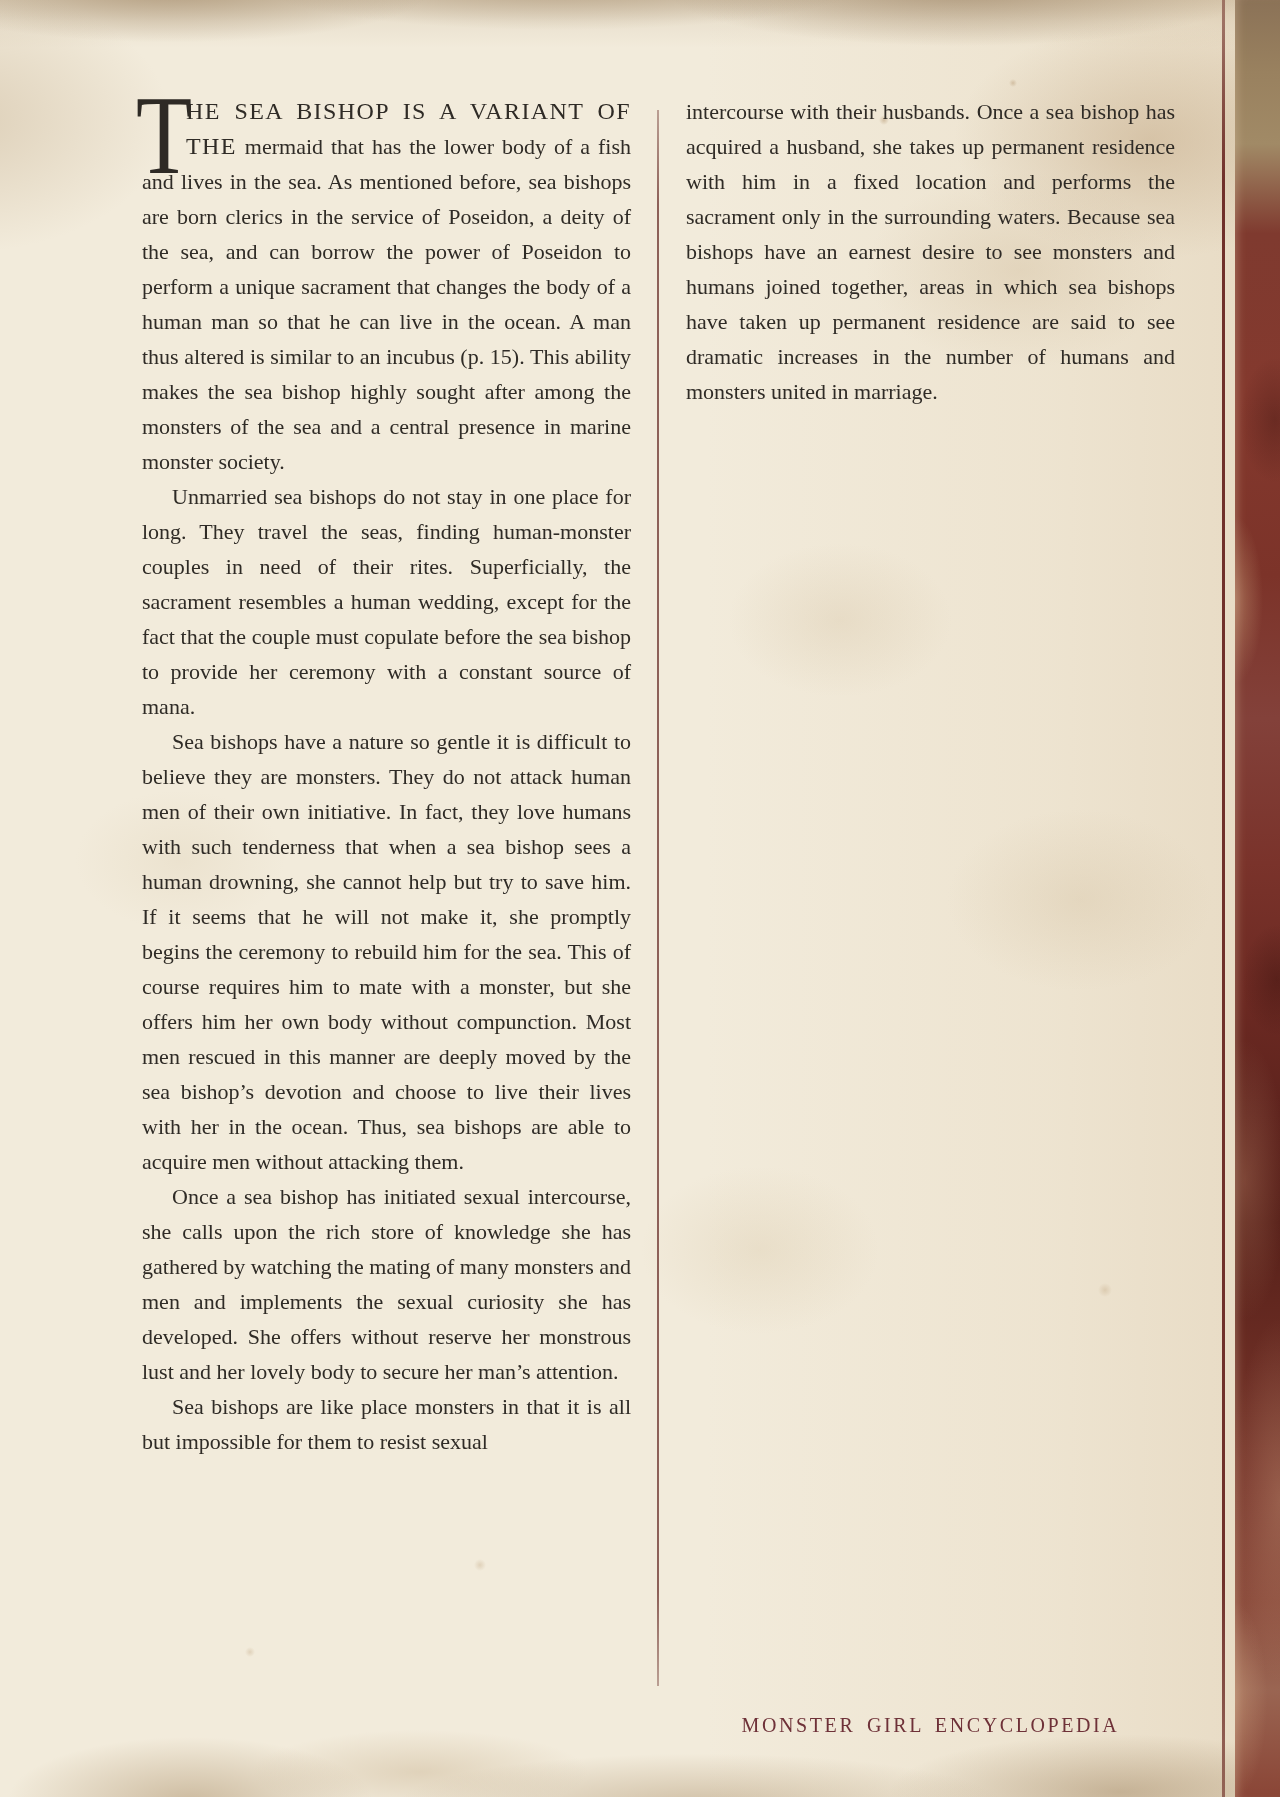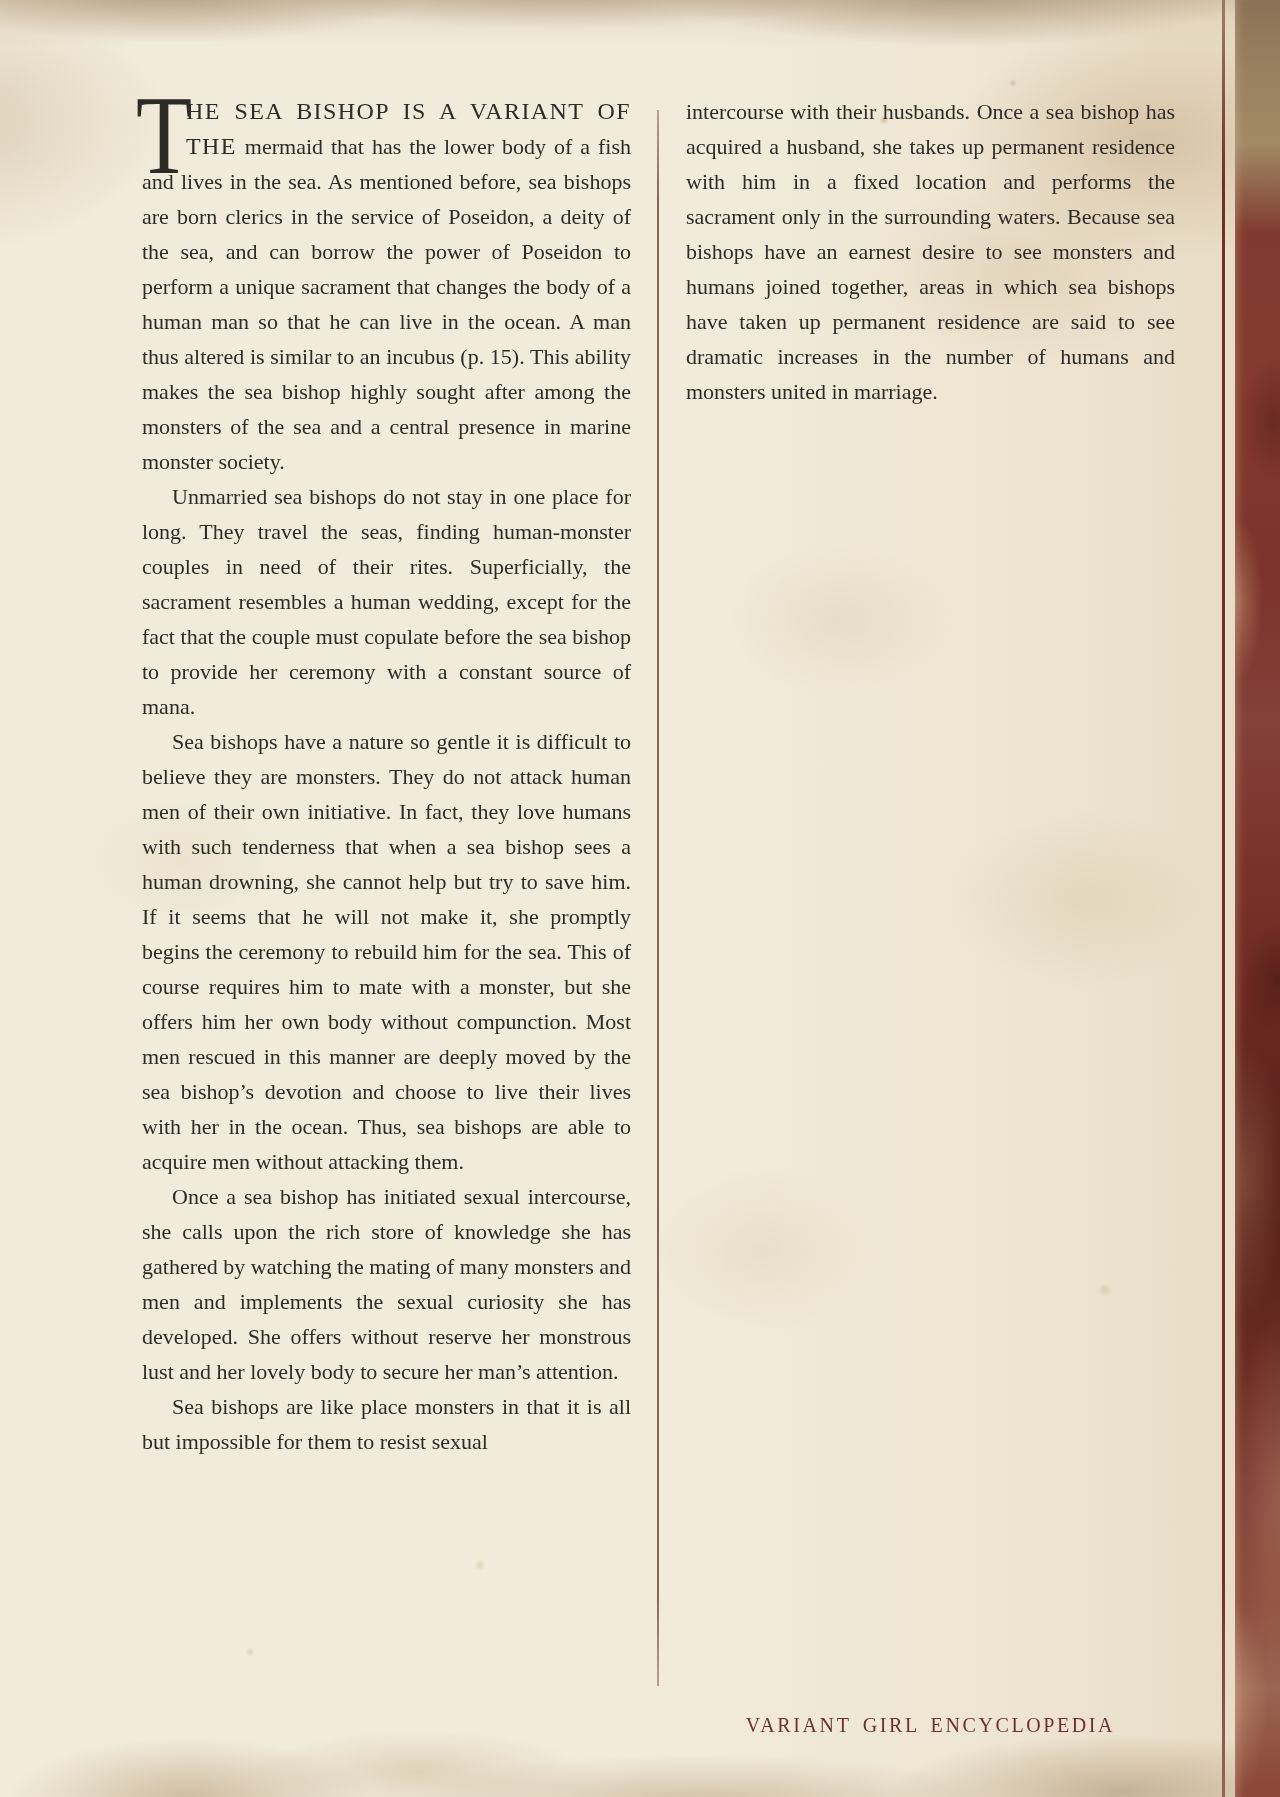--- a/index.html
+++ b/index.html
@@ -94,18 +94,18 @@
         <p class="para indent">Sea bishops are like place monsters in that it is all but impossible for them to resist sexual</p>
       </div>
       <div class="gutter"></div>
       <div class="col col-right">
         <p class="para">intercourse with their husbands. Once a sea bishop has acquired a husband, she takes up permanent residence with him in a fixed location and performs the sacrament only in the surrounding waters. Because sea bishops have an earnest desire to see monsters and humans joined together, areas in which sea bishops have taken up permanent residence are said to see dramatic increases in the number of humans and monsters united in marriage.</p>
       </div>
     </div>
   </div>
 
   <div class="footer">
-    <span>VARIANT GIRL ENCYCLOPEDIA</span>
+    <span>MONSTER GIRL ENCYCLOPEDIA</span>
   </div>
 
   <div class="border-line"></div>
   <div class="border-strip"></div>
 </div>
 
 </body></html>

